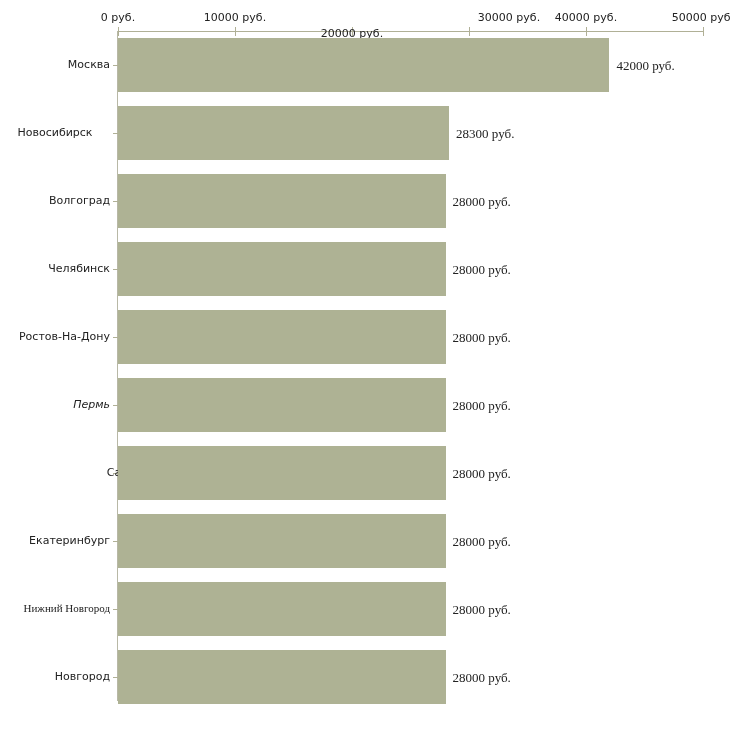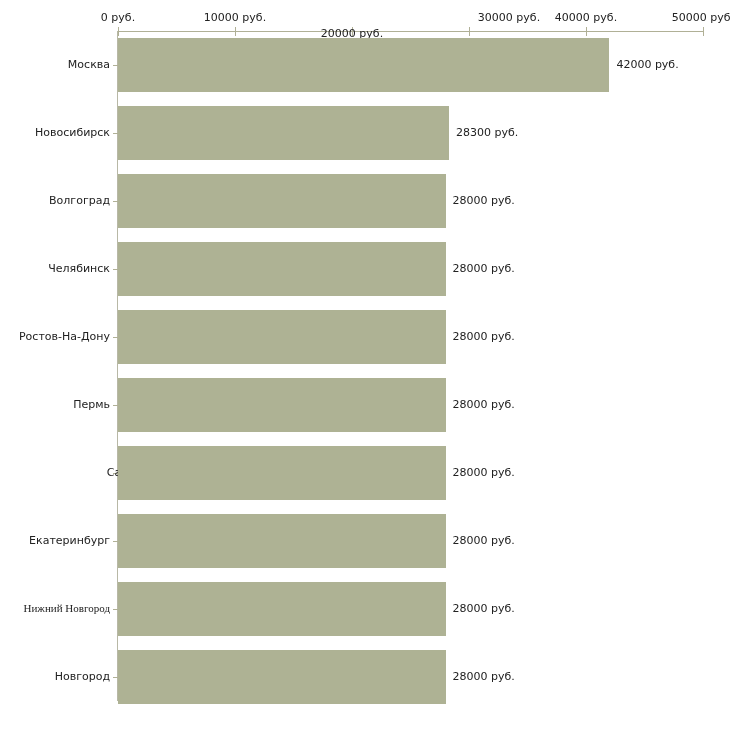--- a/index.html
+++ b/index.html
@@ -73,23 +73,24 @@
   }
 
   
   .bar {
     position: absolute;
     left: 118px;
     background: #aeb294;
   }
   .bar-value-label {
     position: absolute;
-    font-size: 11px;
+    font-size: 13px;
     color: #222222;
     white-space: nowrap;
+    font-family: Liberation Serif, serif;
   }
 </style>
 </head>
 <body>
 
 <div id="chart-root">
 
   <div class="x-axis-line"></div>
 
   <div id="x-axis-group">
@@ -106,29 +107,29 @@
       <div class="x-tick" style="left: 703px;"></div>
       <div class="x-tick-label" style="left: 703px;">50000 руб.</div>
     </div>
 
   <div class="y-axis-line"></div>
 
   <div id="y-axis-group">
       <div class="y-tick" style="top: 65px;"></div>
       <div class="y-tick-label" style="top: 58px; left: 0px; width: 110px; right: auto;">Москва</div>
       <div class="y-tick" style="top: 133px;"></div>
-      <div class="y-tick-label" style="top: 126px; left: 0px; width: 110px; right: auto;">Новосибирск</div>
+      <div class="y-tick-label" style="top: 126px; left: 0px; width: 110px; right: auto; text-align: center;">Новосибирск</div>
       <div class="y-tick" style="top: 201px;"></div>
       <div class="y-tick-label" style="top: 194px; left: 0px; width: 110px; right: auto;">Волгоград</div>
       <div class="y-tick" style="top: 269px;"></div>
       <div class="y-tick-label" style="top: 262px; left: 0px; width: 110px; right: auto;">Челябинск</div>
       <div class="y-tick" style="top: 337px;"></div>
       <div class="y-tick-label" style="top: 330px; left: 0px; width: 110px; right: auto;">Ростов-На-Дону</div>
       <div class="y-tick" style="top: 405px;"></div>
-      <div class="y-tick-label" style="top: 398px; left: 0px; width: 110px; right: auto;">Пермь</div>
+      <div class="y-tick-label" style="top: 398px; left: 0px; width: 110px; right: auto; font-style: italic;">Пермь</div>
       <div class="y-tick" style="top: 473px;"></div>
       <div class="y-tick-label" style="top: 466px; left: 0px; width: 110px; right: auto; margin-left: 40px;">Самара</div>
       <div class="y-tick" style="top: 541px;"></div>
       <div class="y-tick-label" style="top: 534px; left: 0px; width: 110px; right: auto;">Екатеринбург</div>
       <div class="y-tick" style="top: 609px;"></div>
       <div class="y-tick-label" style="top: 602px; left: 0px; width: 110px; right: auto; font-family: Liberation Serif, serif;">Нижний Новгород</div>
       <div class="y-tick" style="top: 677px;"></div>
       <div class="y-tick-label" style="top: 670px; left: 0px; width: 110px; right: auto;">Новгород</div>
     </div>
 

